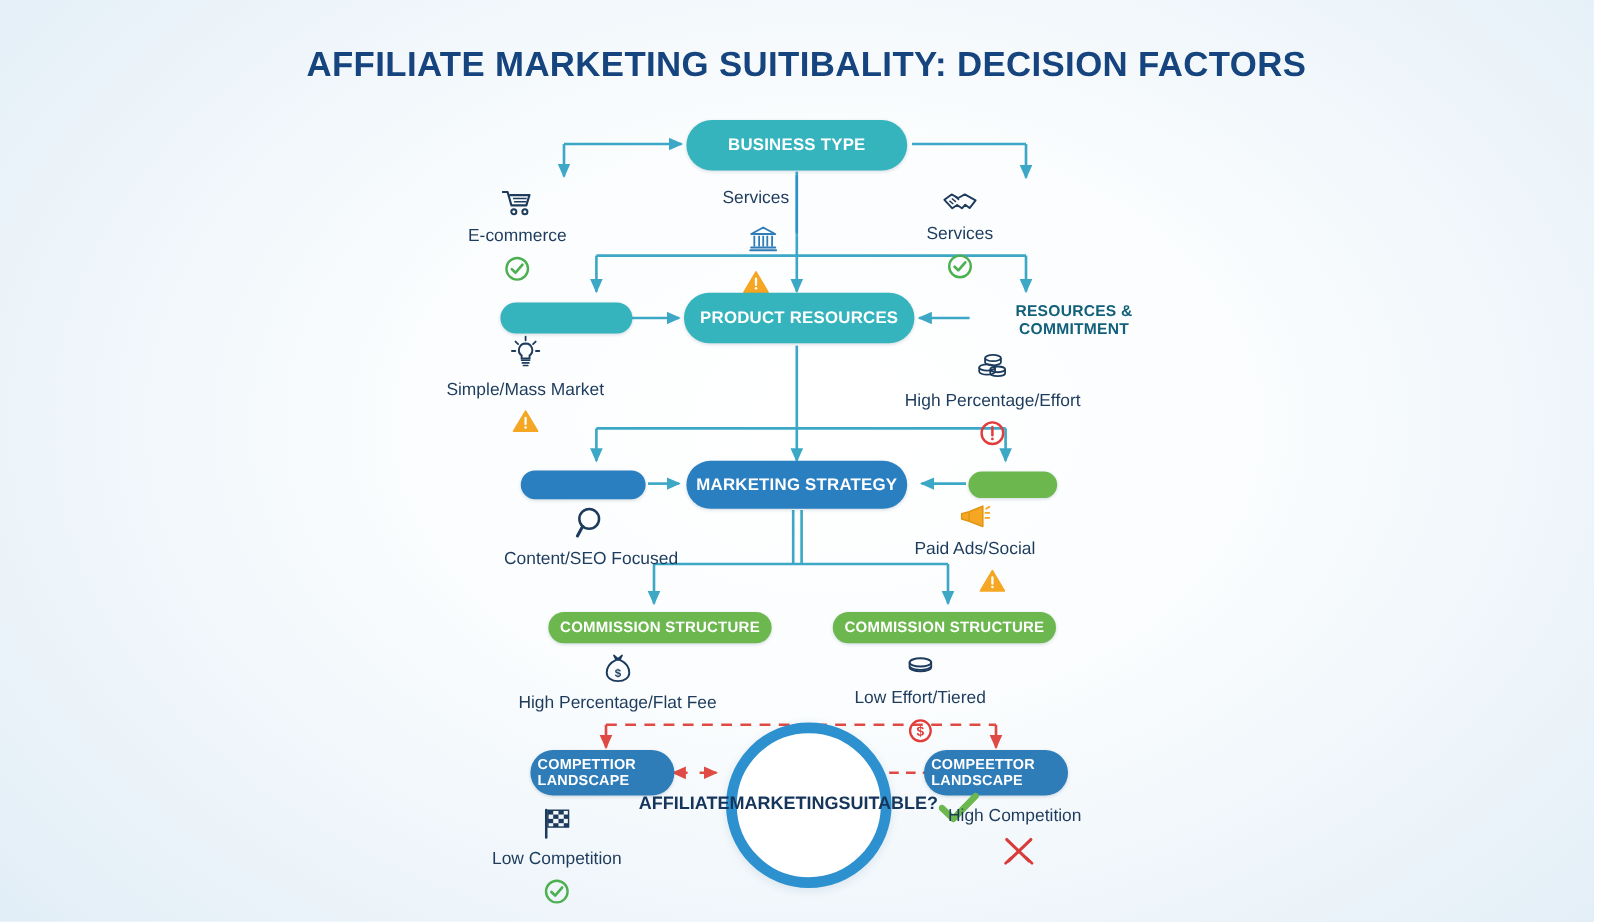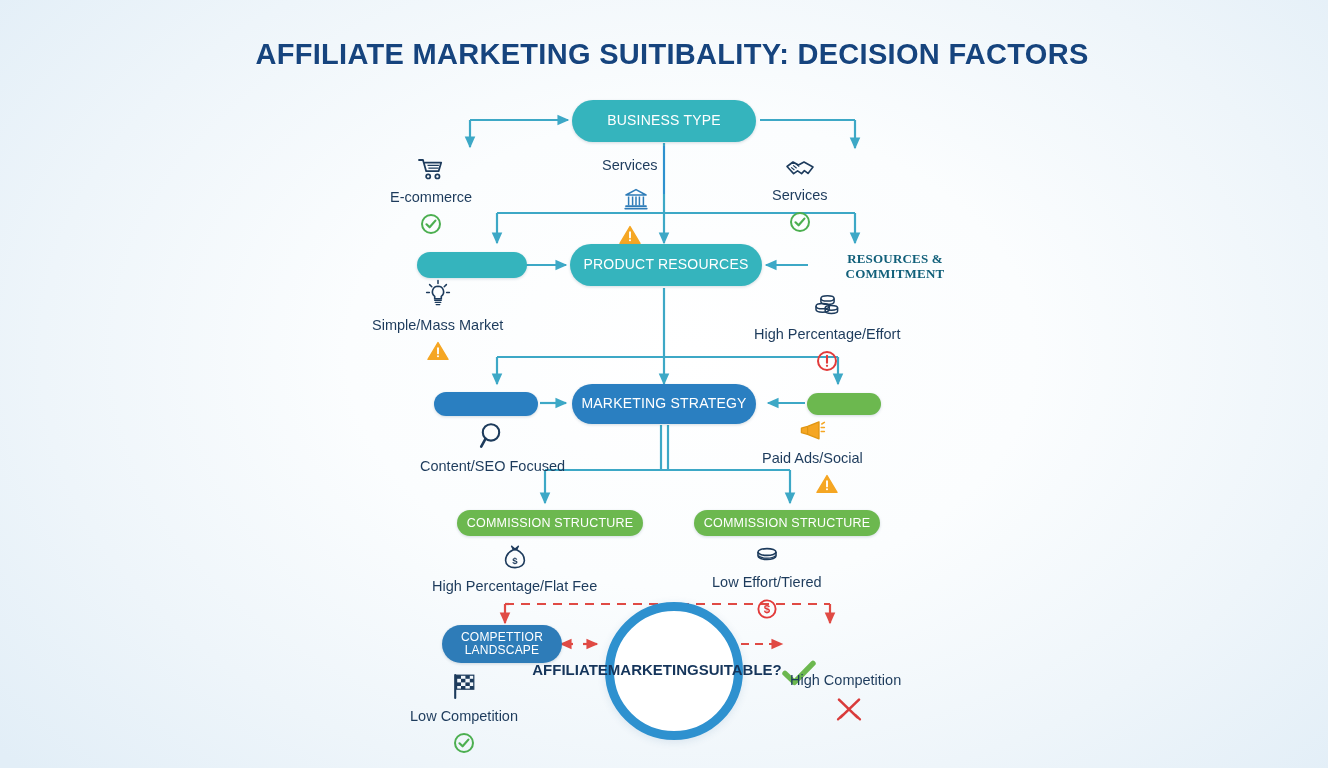--- a/index.html
+++ b/index.html
@@ -18,22 +18,22 @@
   #title{
     position:absolute;left:0;top:38px;width:1344px;text-align:center;
     font-size:29px;font-weight:bold;letter-spacing:.3px;
     color:#16447e;
     font-family:"Liberation Sans", sans-serif;
     text-shadow:0 1px 0 rgba(255,255,255,.7);
   }
   
   .pill{
     position:absolute;display:flex;align-items:center;justify-content:center;
-    border-radius:999px;color:#ffffff;font-weight:normal;
-    text-align:center;line-height:1.12;
+    border-radius:999px;color:#ffffff;font-weight:bold;
+    line-height:1.12;
     box-shadow:0 1px 3px rgba(20,60,90,.18);
     letter-spacing:.2px;
   }
   .pill.teal{background:#35b4bd;}
   .pill.blue{background:#2a7fc1;}
   .pill.blued{background:#2e7cb8;}
   .pill.green{background:#6cb84f;}
   .pill.empty{color:transparent;}
   
   .leaf{
@@ -190,21 +190,21 @@
   </div>
 
   <div class="pill teal empty" style="left:417px;top:252px;width:110px;height:26px;font-size:12px;">
     <span></span>
   </div>
 
   <div class="pill teal" style="left:570px;top:244px;width:192px;height:42px;font-size:14px;">
     <span>PRODUCT RESOURCES</span>
   </div>
 
-  <div class="plainlabel" style="left:810px;top:251px;width:170px;font-family:Liberation Serif, serif;">
+  <div class="plainlabel" style="left:810px;top:251px;width:170px;">
     <span>RESOURCES &amp; COMMITMENT</span>
   </div>
 
   <div class="leaf" style="left:372px;top:279px;">
     <span class="ico">
       <svg width="26" height="30" viewBox="0 0 26 30">
         <path d="M13 7.2 a5.6 5.6 0 0 0 -3.3 10.1 v2.4 h6.6 v-2.4 A5.6 5.6 0 0 0 13 7.2 z" fill="none" stroke="#1d3b5c" stroke-width="1.6"></path>
         <path d="M9.7 21.2 h6.6 M10.3 23.4 h5.4 M11.2 25.6 h3.6" stroke="#1d3b5c" stroke-width="1.4" stroke-linecap="round"></path>
         <path d="M13 1.6 v3 M4.6 5.6 L6.8 7.8 M21.4 5.6 L19.2 7.8 M1.6 13.5 h2.8 M21.6 13.5 h2.8" stroke="#1d3b5c" stroke-width="1.5" stroke-linecap="round"></path>
       </svg>
@@ -313,20 +313,23 @@
         <circle cx="11" cy="11" r="8.6" fill="none" stroke="#e23b3b" stroke-width="1.9"></circle>
         <text x="11" y="15.2" font-family="Liberation Sans, sans-serif" font-size="11.5" font-weight="bold" fill="#e23b3b" text-anchor="middle">$</text>
       </svg>
     </span>
   </div>
 
   <div class="pill blued" style="left:442px;top:625px;width:120px;height:38px;font-size:12px;padding:0 6px;box-sizing:border-box;">
     <span>COMPETTIOR LANDSCAPE</span>
   </div>
 
+  <div class="pill blued" style="left:770px;top:625px;width:120px;height:38px;font-size:12px;padding:0 6px;box-sizing:border-box;">
+    <span>COMPEETTOR LANDSCAPE</span>
+  </div>
 
   <div id="decision" style="left:605px;top:602px;width:120px;height:120px;">
     <div class="dtxt">AFFILIATE</div>
     <div class="dtxt">MARKETING</div>
     <div class="dtxt">SUITABLE?</div>
     <span class="ico" style="margin-top:4px;">
       <svg width="34" height="26" viewBox="0 0 34 26">
         <path d="M3 13.4 L12.4 22.4 L31 3.4" fill="none" stroke="#6cb84f" stroke-width="5.4" stroke-linecap="round" stroke-linejoin="round"></path>
       </svg>
     </span>

